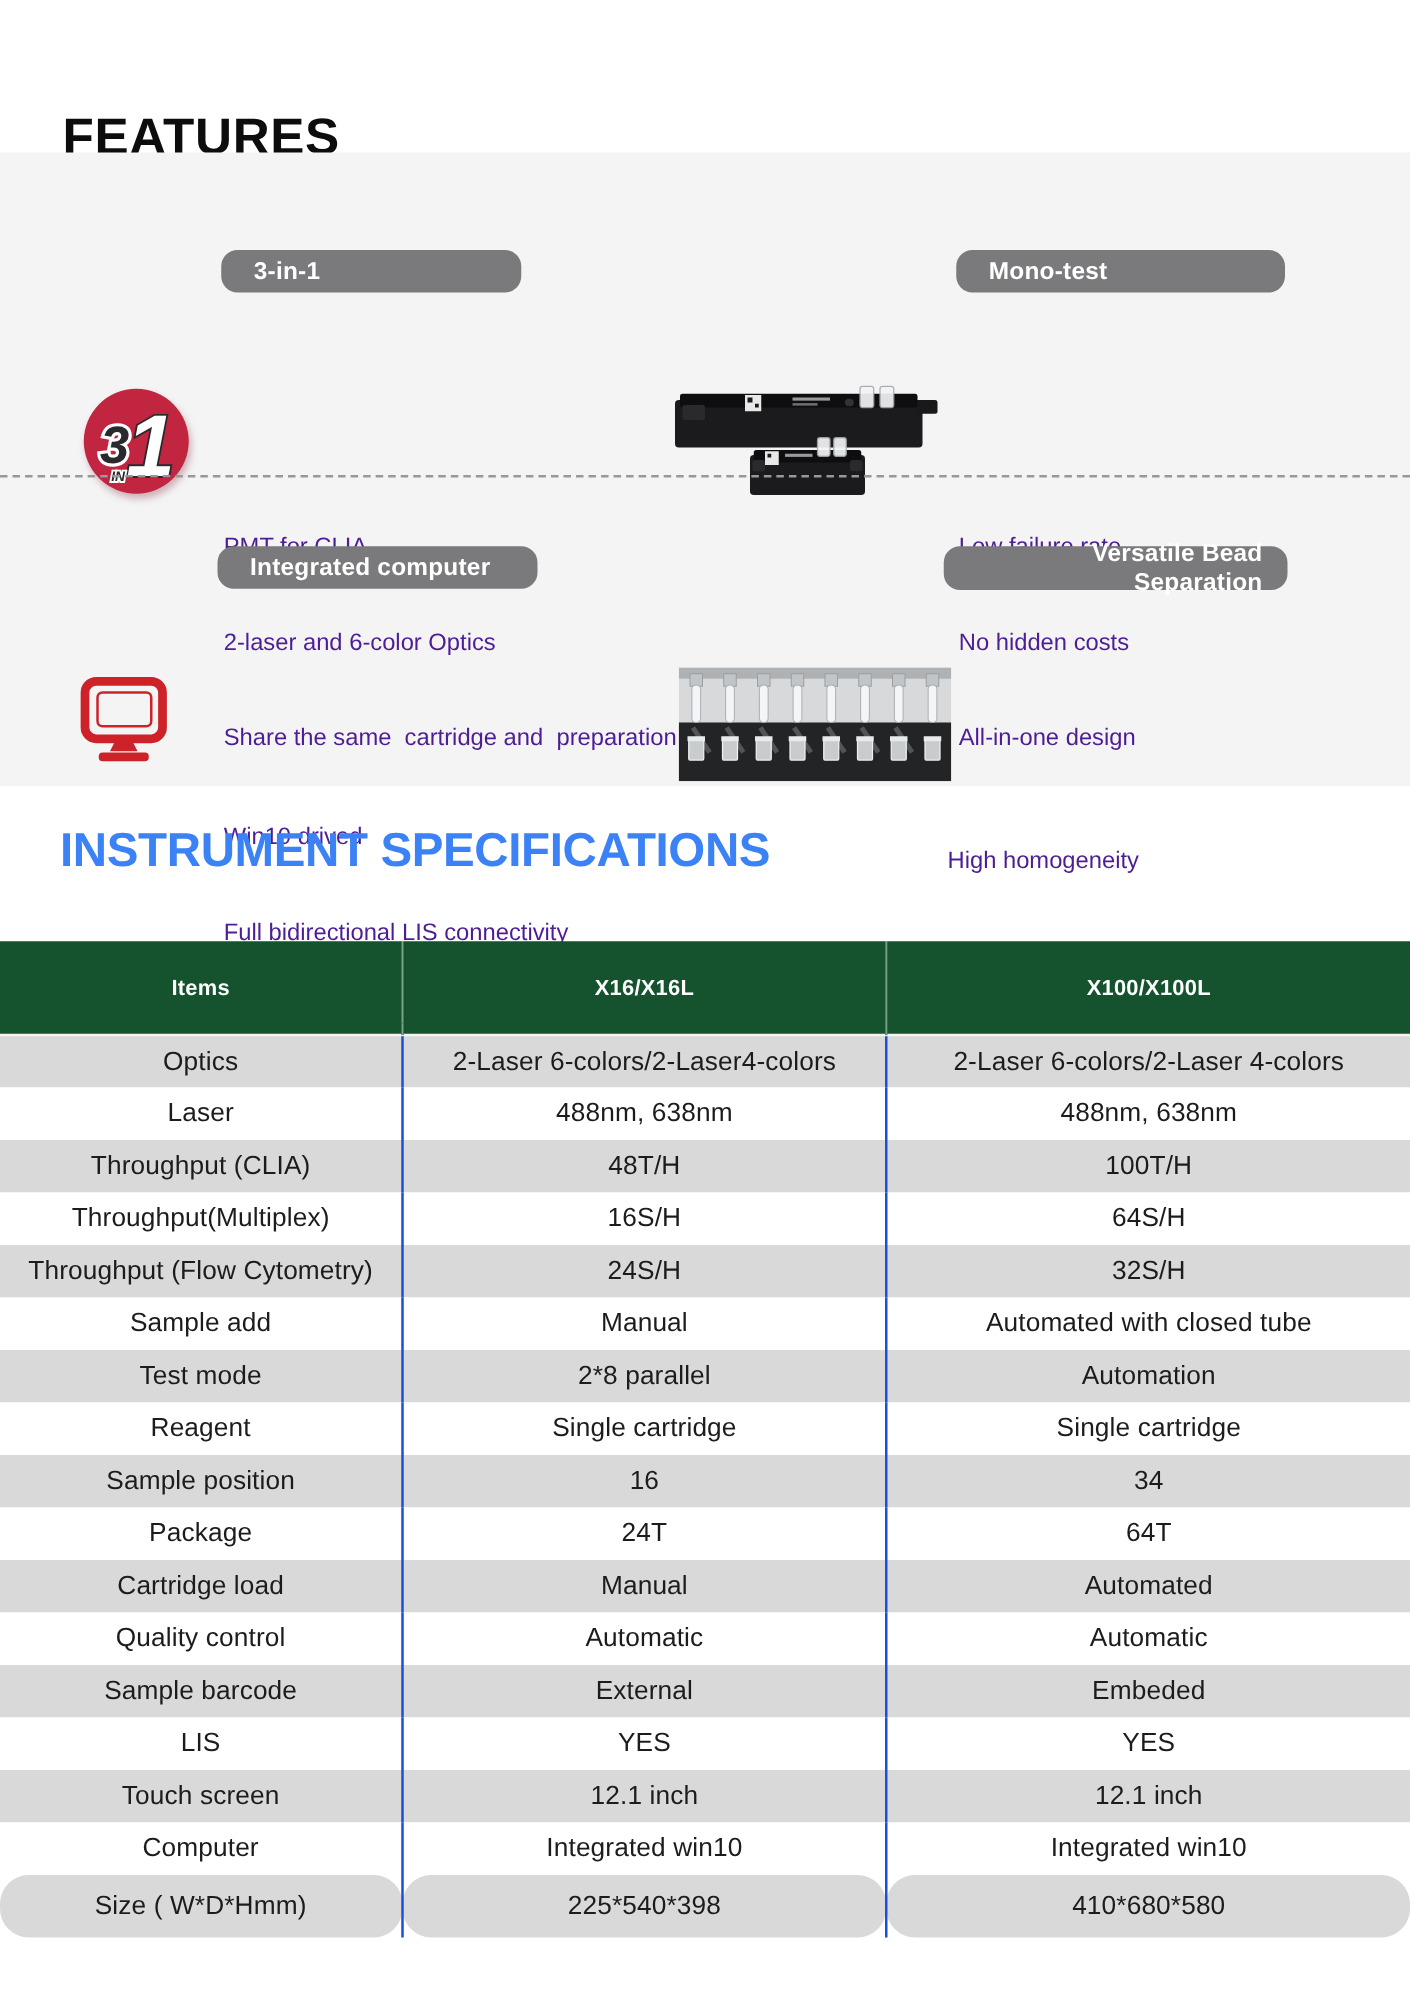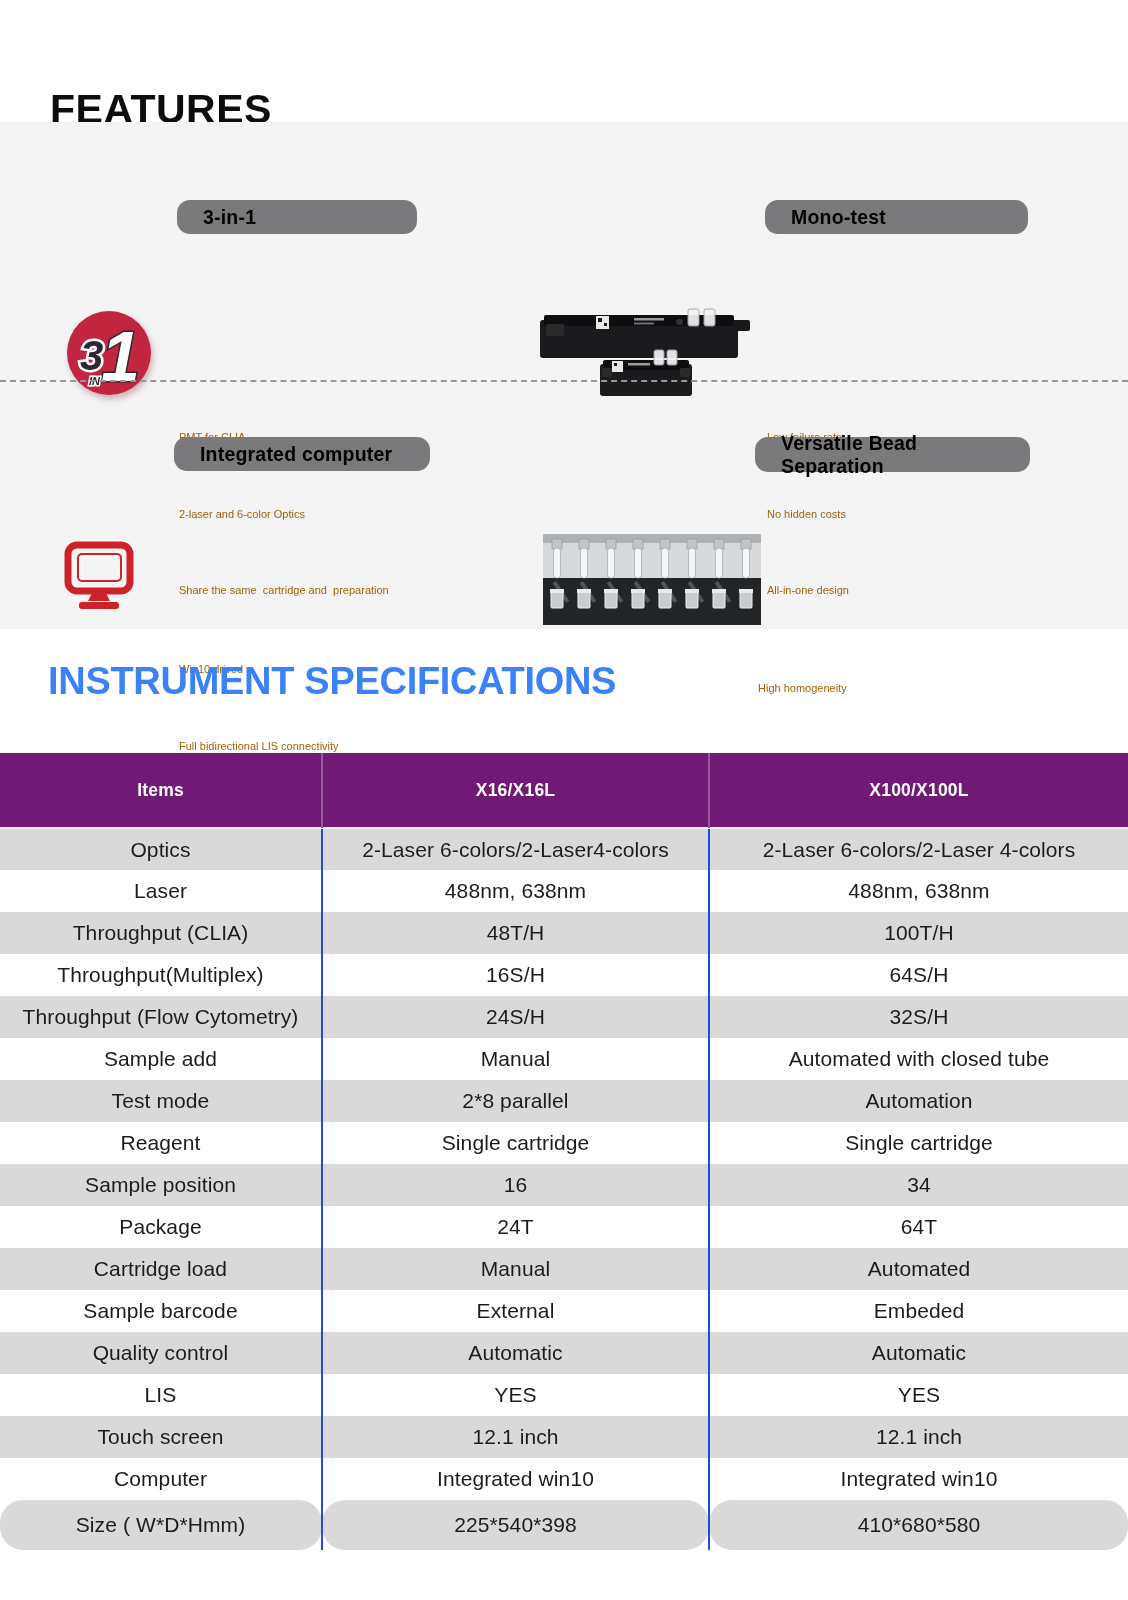--- a/index.html
+++ b/index.html
@@ -5,50 +5,50 @@
   * { margin:0; padding:0; box-sizing:border-box; }
   html,body { width:1128px; height:1600px; background:#ffffff;
     font-family:"Liberation Sans", sans-serif; position:relative; overflow:hidden; }
 
   .features-title { position:absolute; left:50px; top:44px; font-size:41px;
     font-weight:700; color:#0d0d0d; letter-spacing:0.5px;margin-top:42px; }
 
   .features-band { position:absolute; left:0; top:122px; width:1128px; height:507px;
     background:#f4f4f5; }
 
-  .pill { background:#7a7a7d; color:#000000; font-weight:700; font-size:19.5px;
+  .pill { background:#7a7a7d; color:#ffffff; font-weight:700; font-size:19.5px;
     border-radius:13px; display:flex; align-items:center; padding:0 20px 0 26px;
-    letter-spacing:0.2px; }
+    letter-spacing:0.2px;text-align:right; }
   .pill-3in1        { left:177px; top:78px;  width:240px; height:34px; position:absolute; }
   .pill-mono        { left:765px; top:78px;  width:263px; height:34px; position:absolute; }
   .pill-computer    { left:174px; top:315px; width:256px; height:34px; position:absolute; }
   .pill-bead        { left:755px; top:315px; width:275px; height:35px; position:absolute; }
 
-  .feature-lines { position:absolute; font-size:11px; line-height:25.5px;
-    color:#a16207; white-space:pre-wrap; }
+  .feature-lines { position:absolute; font-size:19px; line-height:25.5px;
+    color:#4c1d95; white-space:pre-wrap; }
   .lines-3in1     { left:179px; top:252px; }
   .lines-mono     { left:767px; top:252px; }
   .lines-computer { left:179px; top:484px; }
   .lines-bead     { left:758px; top:503px; }
 
   .badge-3in1 { position:absolute; left:63px; top:188px; width:94px; height:88px;
     filter:drop-shadow(2px 4px 3px rgba(120,20,40,0.30)); }
   .monitor-icon { position:absolute; left:64px; top:418px; width:70px; height:70px; }
   .cartridges-img { position:absolute; left:538px; top:186px; width:214px; height:92px; }
   .bead-img { position:absolute; left:543px; top:412px; width:218px; height:91px; }
 
   .dashed-divider { position:absolute; left:0; top:258px; width:1128px; height:0;
     border-top:2px dashed #98989b; }
 
   .specs-title { position:absolute; left:48px; top:660px; font-size:38px;
     font-weight:700; color:#3b82f6; letter-spacing:-0.3px; }
 
   table.specs { position:absolute; left:0; top:753px; width:1128px;
     border-collapse:collapse; table-layout:fixed; }
-  table.specs thead th { background:#701a75; color:#ffffff; font-size:17.5px;
+  table.specs thead th { background:#14532d; color:#ffffff; font-size:17.5px;
     font-weight:700; height:75px; text-align:center; letter-spacing:0.2px; }
   table.specs thead th + th { border-left:2px solid rgba(255,255,255,0.28); }
   table.specs tbody td { text-align:center; font-size:21px; font-weight:400;
     color:#1c1c1e; height:42px; letter-spacing:0.1px; }
   table.specs tbody tr:nth-child(odd)  td { background:#d9d9da; }
   table.specs tbody tr:nth-child(even) td { background:#ffffff; }
   table.specs tbody td + td { border-left:2px solid #1d4ed8; }
   table.specs tbody tr:first-child td { border-top:2px solid #f5f5f6; }
   table.specs tbody tr:last-child td { height:50px;border-radius:23px; }
 </style>
@@ -255,30 +255,30 @@
         <td>Package</td>
         <td>24T</td>
         <td>64T</td>
       </tr>
       <tr>
         <td>Cartridge load</td>
         <td>Manual</td>
         <td>Automated</td>
       </tr>
       <tr>
+        <td>Quality control</td>
+        <td>Automatic</td>
+        <td>Automatic</td>
+      </tr>
+      <tr>
         <td>Sample barcode</td>
         <td>External</td>
         <td>Embeded</td>
       </tr>
       <tr>
-        <td>Quality control</td>
-        <td>Automatic</td>
-        <td>Automatic</td>
-      </tr>
-      <tr>
         <td>LIS</td>
         <td>YES</td>
         <td>YES</td>
       </tr>
       <tr>
         <td>Touch screen</td>
         <td>12.1 inch</td>
         <td>12.1 inch</td>
       </tr>
       <tr>

